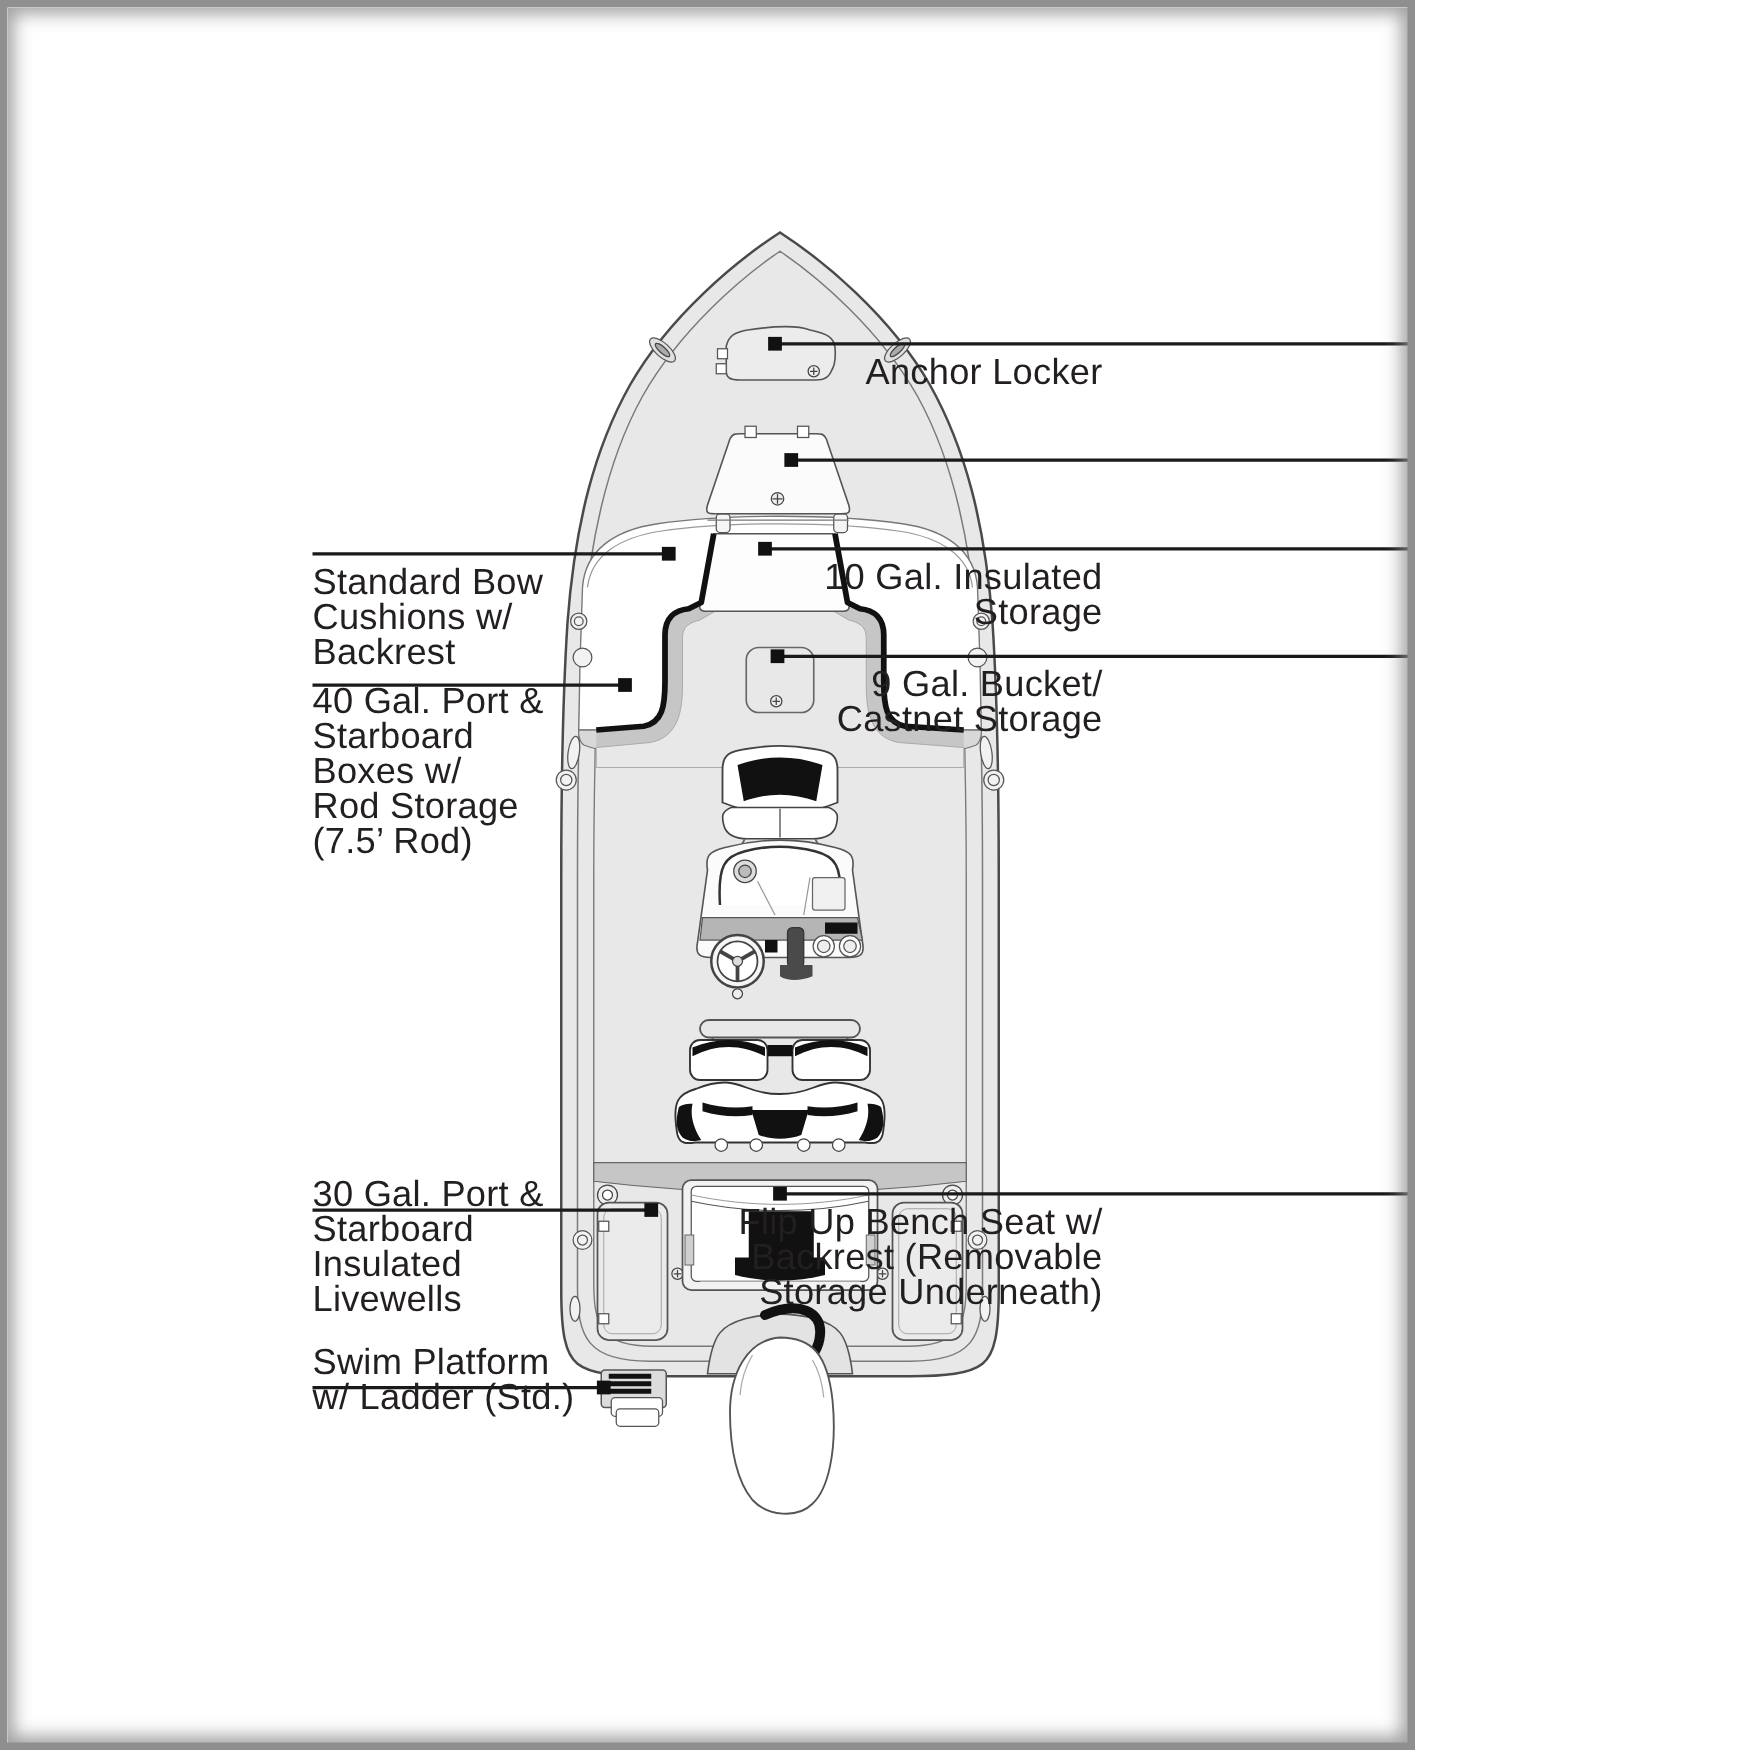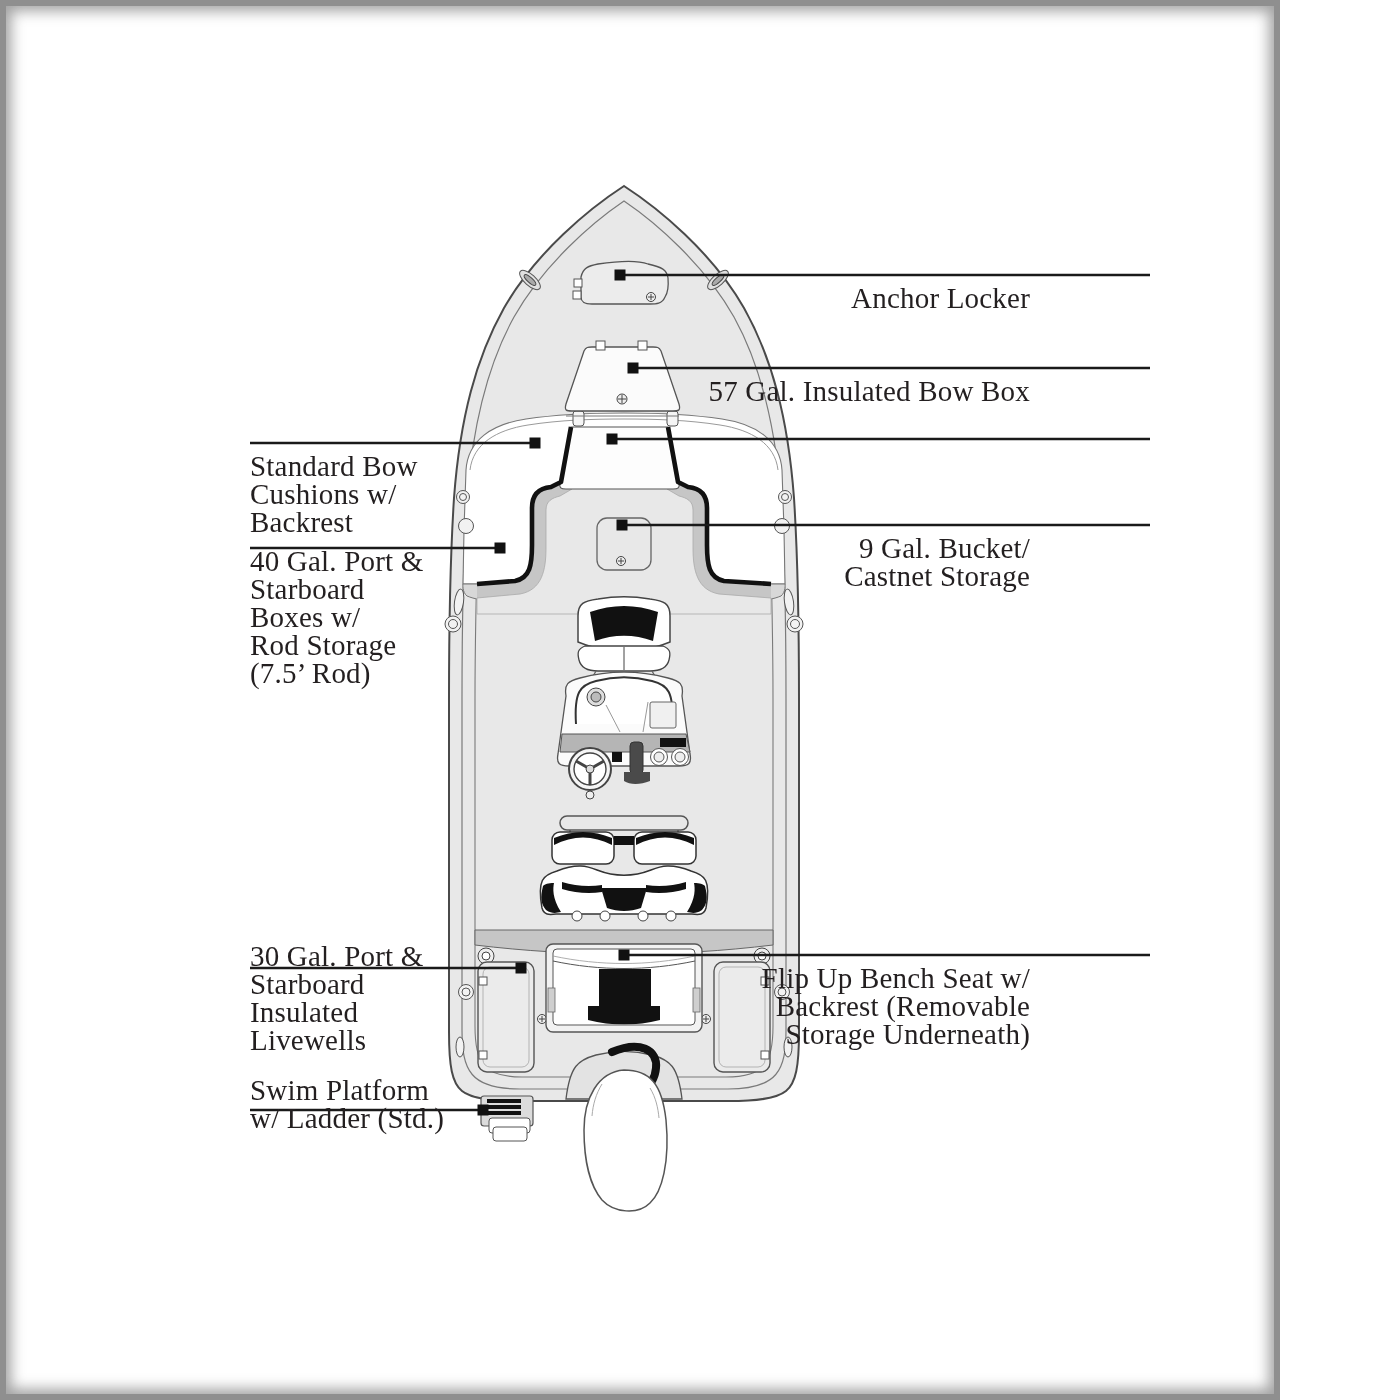--- a/index.html
+++ b/index.html
@@ -1,18 +1,18 @@
 <!DOCTYPE html>
 <html><head>
 <meta charset="utf-8">
 <style>
   html,body{margin:0;padding:0;background:#fff;}
   .canvas{
-    position:relative;width:1280px;height:1400px;background:#ffffff;overflow:hidden;
-    font-family:Liberation Serif, serif;
+    position:relative;width:1132px;height:1400px;background:#ffffff;overflow:hidden;
+    font-family:Liberation Sans, sans-serif;
   }
   .frame{
     position:absolute;inset:0;pointer-events:none;
     border:6px solid #8f8f8f;
     box-shadow: inset 0 0 14px 5px rgba(145,145,145,.85);
   }
   .boat-svg{position:absolute;left:0;top:0;}
   .callout{
     position:absolute;
     font-size:29px;line-height:28px;letter-spacing:.2px;
@@ -267,21 +267,22 @@
         <rect x="618.5" y="949.5" width="11" height="11"></rect>
         <rect x="529.5" y="437.5" width="11" height="11"></rect>
         <rect x="494.5" y="542.5" width="11" height="11"></rect>
         <rect x="515.5" y="962.5" width="11" height="11"></rect>
         <rect x="477.5" y="1104.5" width="11" height="11"></rect>
       </g>
     </g>
   </svg>
 
   <div class="callout right" style="top:284px">Anchor Locker</div>
-  <div class="callout right" style="top:377px">57 Gal. Insulated Bow Box</div>
+  <div class="callout right" style="top:448px">10 Gal. Insulated
+Storage</div>
   <div class="callout right" style="top:534px">9 Gal. Bucket/
 Castnet Storage</div>
   <div class="callout right" style="top:964px">Flip Up Bench Seat w/
 Backrest (Removable
 Storage Underneath)</div>
 
   <div class="callout left" style="top:452px">Standard Bow
 Cushions w/
 Backrest</div>
   <div class="callout left" style="top:547px">40 Gal. Port &amp;

